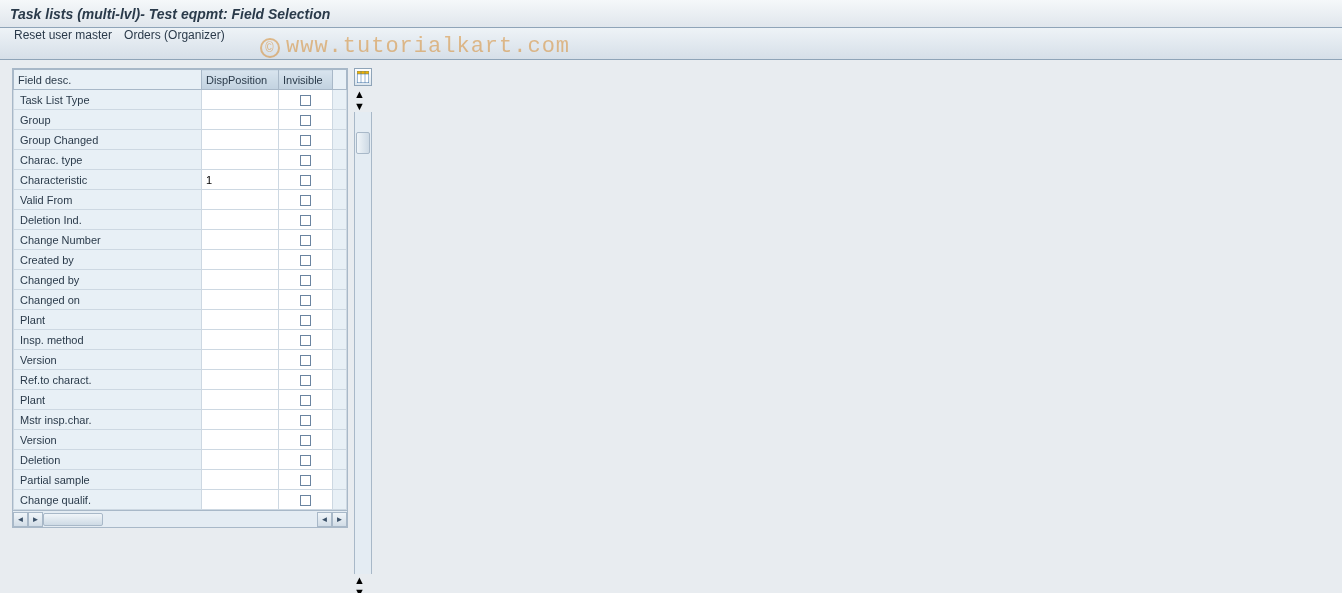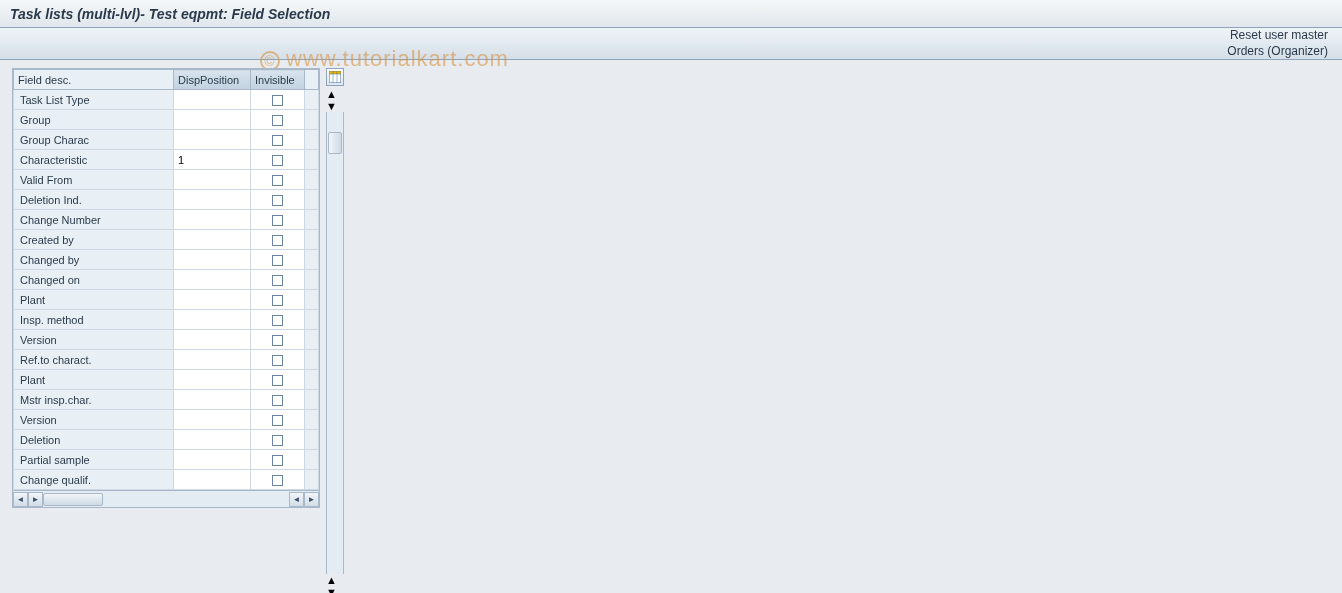--- a/index.html
+++ b/index.html
@@ -24,24 +24,23 @@
       font-weight: bold;
       font-style: italic;
       font-size: 14px;
       color: #2a3a4a;
     }
     .toolbar {
       background: linear-gradient(to bottom, #eef3f7 0%, #d6dfe8 100%);
       height: 32px;
       border-bottom: 1px solid #8fa4b8;
       display: flex;
-      align-items: flex-end;
+      align-items: flex-start;
       padding: 0 14px;
-      gap: 2px;
-      flex-direction: column;
+      gap: 12px;
     }
     .toolbar-item {
       color: #2a3a4a;
       font-size: 12px;
       cursor: pointer;
     }
     .content {
       padding: 8px 12px;
       display: flex;
       gap: 6px;
@@ -65,21 +64,21 @@
       height: 20px;
       font-size: 11px;
       color: #2a3a4a;
     }
     .grid-table td {
       border: 1px solid #cdd8e2;
       padding: 2px 4px;
       height: 20px;
       background: #fff;
     }
-    .col-desc { width: 160px; background: #e8f0f6 !important; }
+    .col-desc { width: 188px; background: #e8f0f6 !important; }
     .grid-table td.col-desc { background: #e4eef5; color: #2a3a4a; padding-left: 6px; }
     .col-disp { width: 77px; }
     .grid-table td.col-disp { background: #fff; text-align: left; padding-left: 4px; }
     .col-inv { width: 54px; text-align: center; }
     .col-tail { width: 14px; background: #e8f0f6 !important; }
     .grid-table td.col-tail, .grid-table th.col-tail { background: #e4eef5; border-left: 1px solid #a8b8c8; }
     .grid-table th.col-inv { text-align: left; }
     .chk {
       display: inline-block;
       width: 11px; height: 11px;
@@ -123,24 +122,24 @@
       cursor: pointer;
     }
     .config-btn svg { width: 12px; height: 12px; }
     .vcontrols {
       display:flex;
       flex-direction:column;
       height: 510px;
     }
     .watermark {
       position: absolute;
-      top: 46px;
+      top: 34px;
       left: 260px;
       font-size: 22px;
-      font-family: Liberation Sans, sans-serif;
+      font-family: Liberation Mono, monospace;
       color: rgba(215,140,50,0.55);
       pointer-events: none;
       letter-spacing: 1px;
     }
     .watermark .copy {
       display:inline-block;
       border:2px solid rgba(215,140,50,0.55);
       border-radius: 50%;
       width: 20px; height: 20px;
       line-height: 17px;
@@ -184,21 +183,27 @@
               <td class="col-inv"><span class="chk"></span></td>
               <td class="col-tail"></td>
             </tr>
             <tr>
               <td class="col-desc">Group</td>
               <td class="col-disp"></td>
               <td class="col-inv"><span class="chk"></span></td>
               <td class="col-tail"></td>
             </tr>
             <tr>
-              <td class="col-desc">Group Charac</td>
+              <td class="col-desc">Group Changed</td>
+              <td class="col-disp"></td>
+              <td class="col-inv"><span class="chk"></span></td>
+              <td class="col-tail"></td>
+            </tr>
+            <tr>
+              <td class="col-desc">Charac. type</td>
               <td class="col-disp"></td>
               <td class="col-inv"><span class="chk"></span></td>
               <td class="col-tail"></td>
             </tr>
             <tr>
               <td class="col-desc">Characteristic</td>
               <td class="col-disp">1</td>
               <td class="col-inv"><span class="chk"></span></td>
               <td class="col-tail"></td>
             </tr>

